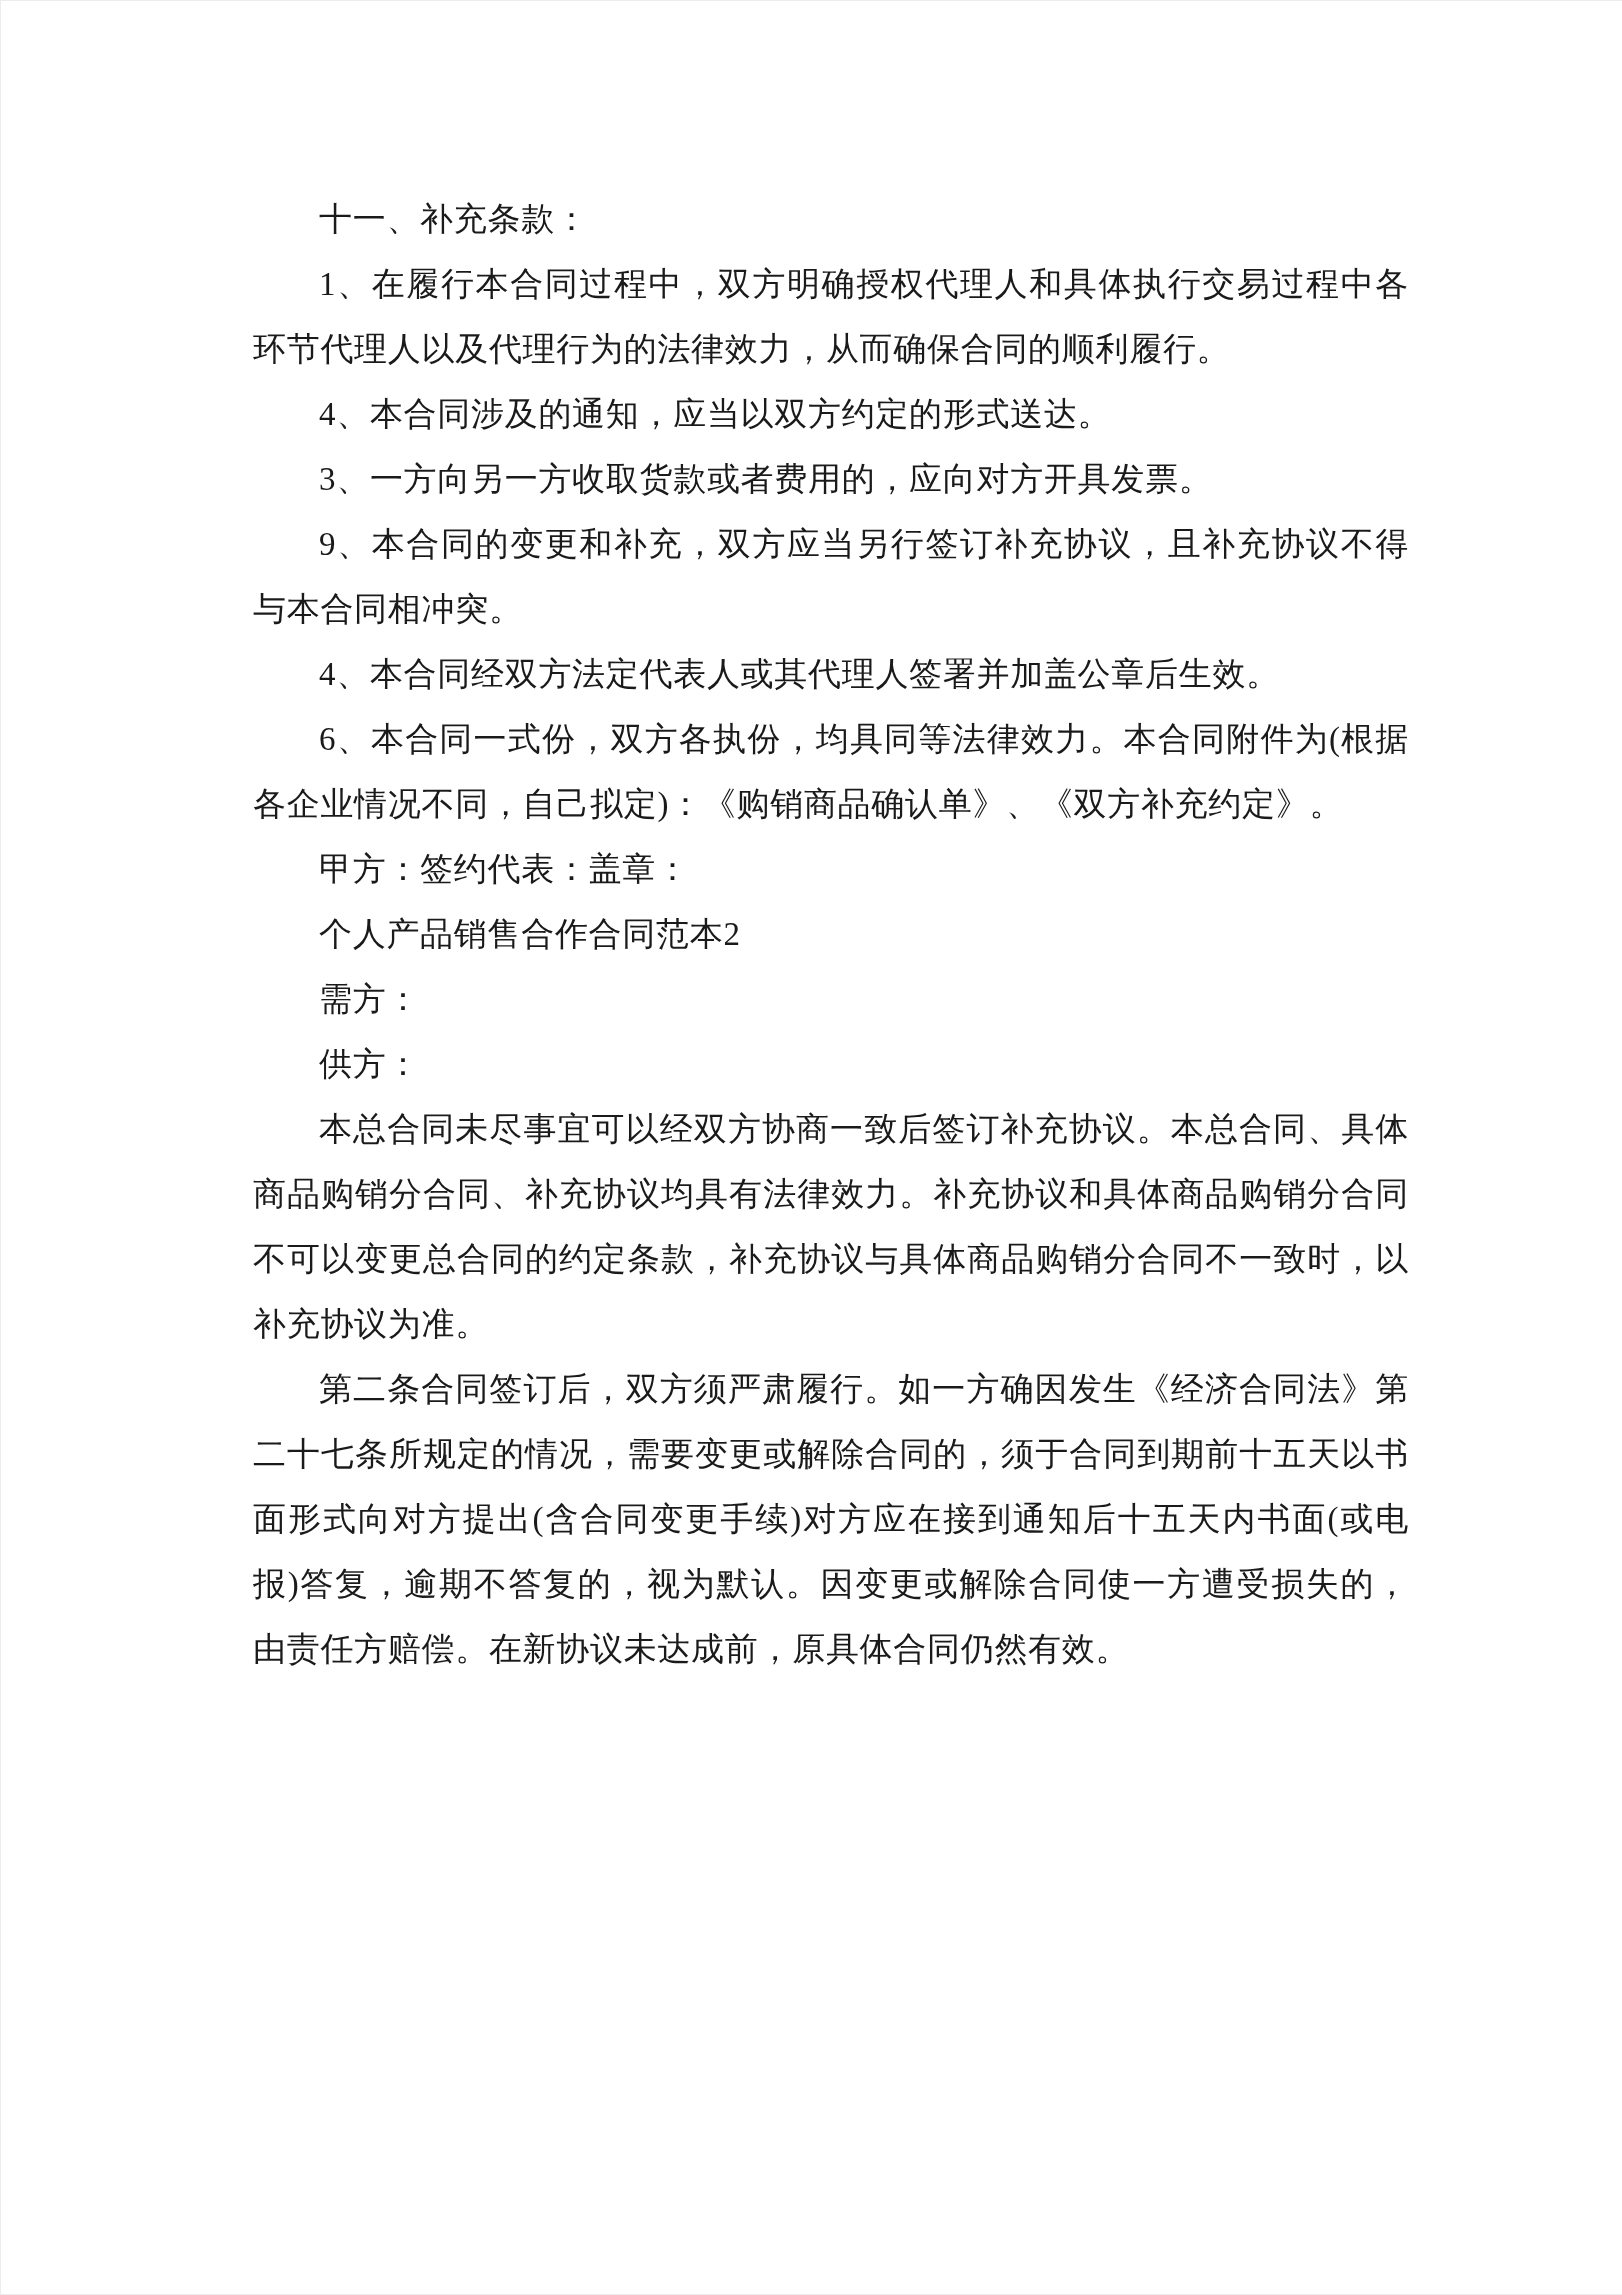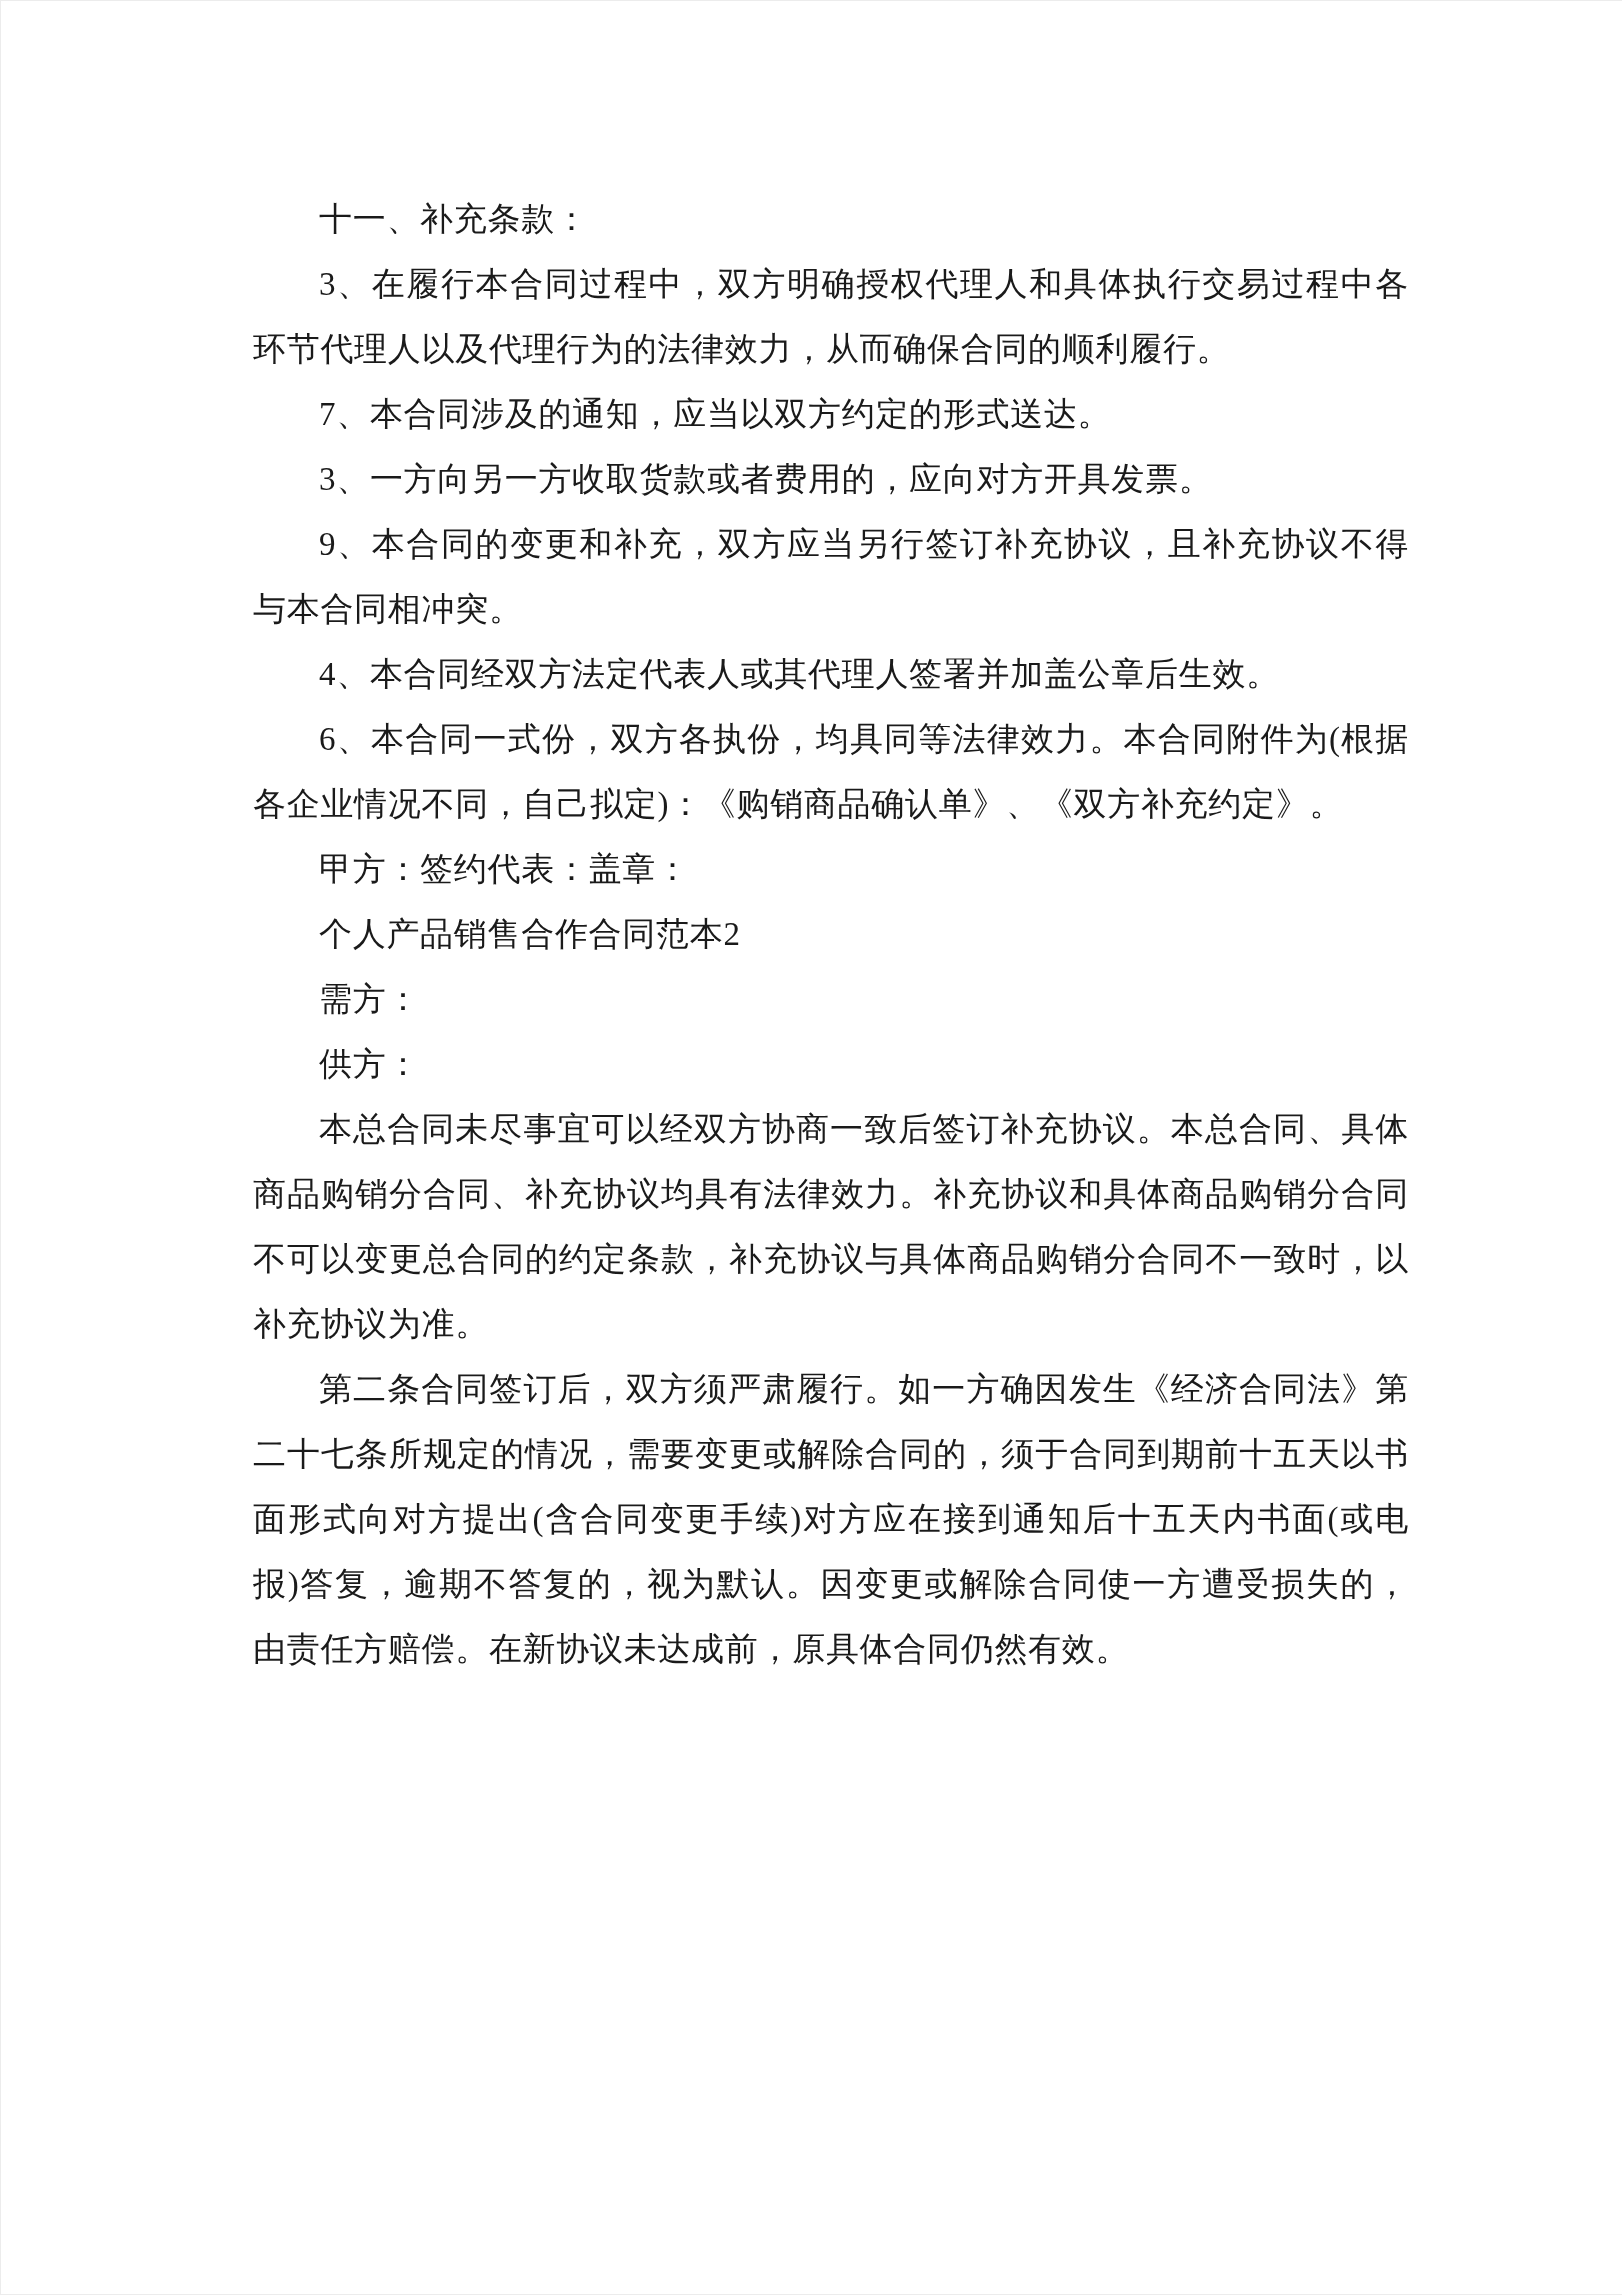--- a/index.html
+++ b/index.html
@@ -38,22 +38,22 @@
     word-break: break-all;
     font-weight: 400;
   }
 </style>
 </head>
 <body>
 
 <div class="page">
   <div class="doc-body">
     <p>十一、补充条款：</p>
-    <p>3、在履行本合同过程中，双方明确授权代理人和具体执行交易过程中各环节代理人以及代理行为的法律效力，从而确保合同的顺利履行。</p>
-    <p>7、本合同涉及的通知，应当以双方约定的形式送达。</p>
+    <p>1、在履行本合同过程中，双方明确授权代理人和具体执行交易过程中各环节代理人以及代理行为的法律效力，从而确保合同的顺利履行。</p>
+    <p>4、本合同涉及的通知，应当以双方约定的形式送达。</p>
     <p>3、一方向另一方收取货款或者费用的，应向对方开具发票。</p>
     <p>9、本合同的变更和补充，双方应当另行签订补充协议，且补充协议不得与本合同相冲突。</p>
     <p>4、本合同经双方法定代表人或其代理人签署并加盖公章后生效。</p>
     <p>6、本合同一式份，双方各执份，均具同等法律效力。本合同附件为(根据各企业情况不同，自己拟定)：《购销商品确认单》、《双方补充约定》。</p>
     <p>甲方：签约代表：盖章：</p>
     <p>个人产品销售合作合同范本2</p>
     <p>需方：</p>
     <p>供方：</p>
     <p>本总合同未尽事宜可以经双方协商一致后签订补充协议。本总合同、具体商品购销分合同、补充协议均具有法律效力。补充协议和具体商品购销分合同不可以变更总合同的约定条款，补充协议与具体商品购销分合同不一致时，以补充协议为准。</p>
     <p>第二条合同签订后，双方须严肃履行。如一方确因发生《经济合同法》第二十七条所规定的情况，需要变更或解除合同的，须于合同到期前十五天以书面形式向对方提出(含合同变更手续)对方应在接到通知后十五天内书面(或电报)答复，逾期不答复的，视为默认。因变更或解除合同使一方遭受损失的，由责任方赔偿。在新协议未达成前，原具体合同仍然有效。</p>

